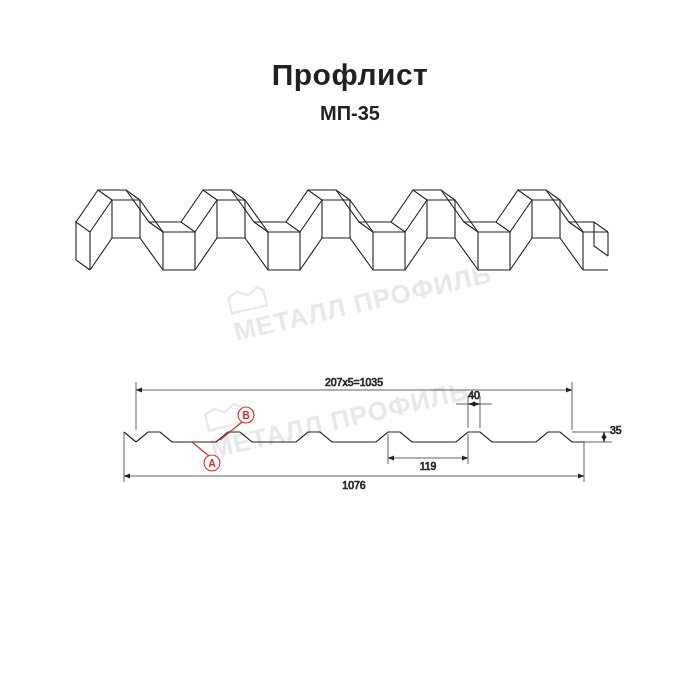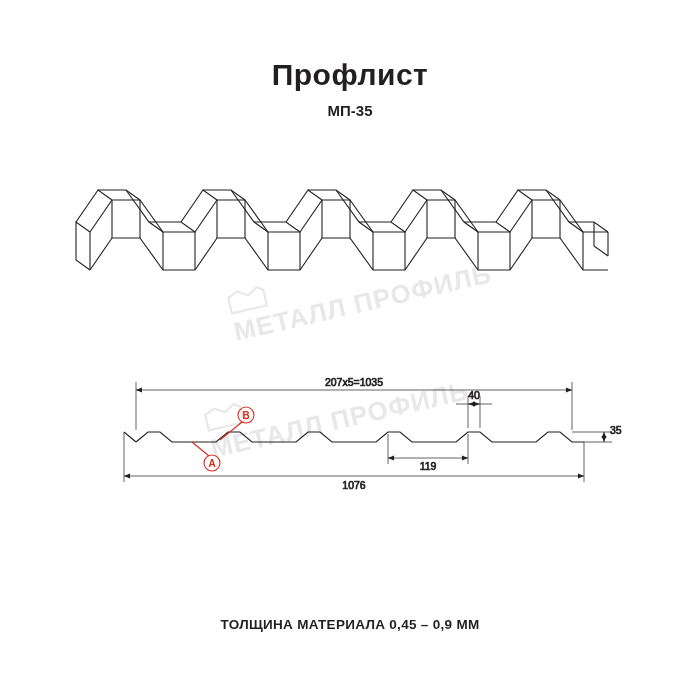--- a/index.html
+++ b/index.html
@@ -30,21 +30,21 @@
     font-weight: bold;
     letter-spacing: 0.5px;
     color: #231f20;
   }
   .subtitle {
     position: absolute;
     top: 102px;
     left: 0;
     width: 700px;
     text-align: center;
-    font-size: 15px;
+    font-size: 20px;
     font-weight: bold;
     color: #231f20;
   }
   .footer {
     position: absolute;
     top: 617px;
     left: 0;
     width: 700px;
     text-align: center;
     font-size: 13.5px;
@@ -248,15 +248,14 @@
 
       <g>
         <circle class="red" cx="160" cy="103" r="8"></circle>
         <text class="red-txt" x="160" y="106.5" text-anchor="middle">A</text>
         <line class="red" x1="157" y1="96" x2="140" y2="82"></line>
       </g>
 
     </svg>
   </div>
 
-  <div class="footer">ТОЛЩИНА МАТЕРИАЛА 0,45 – 0,9 ММ</div>
 
 </div>
 
 </body></html>

